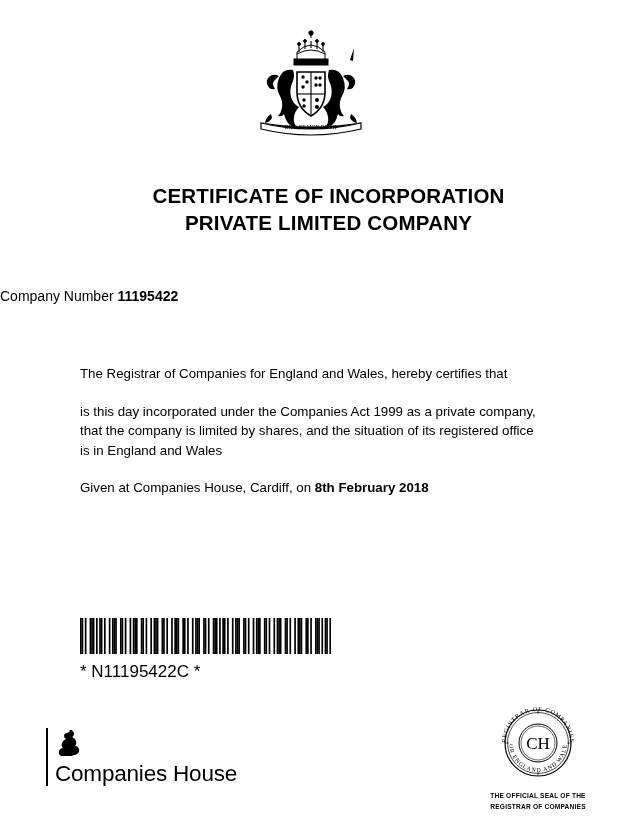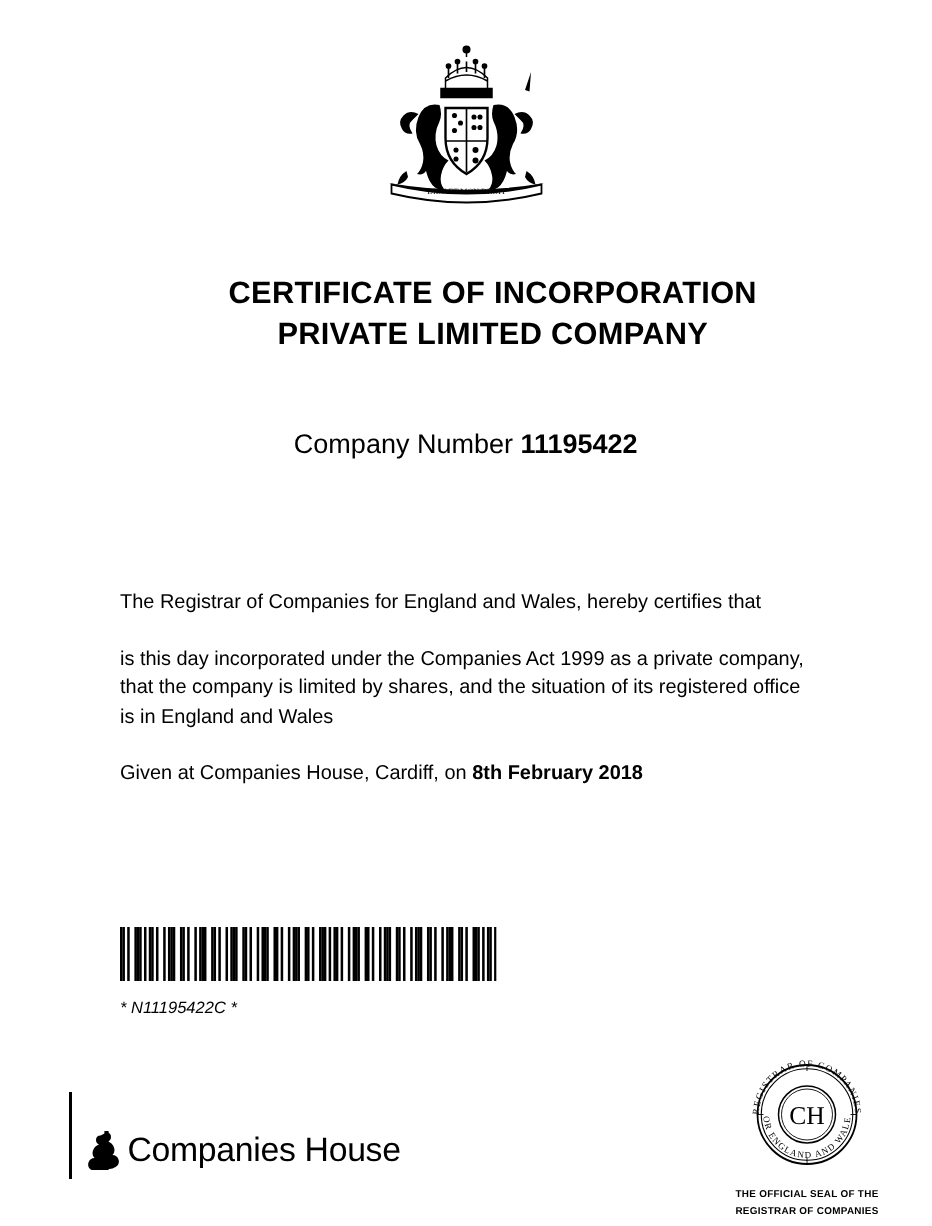--- a/index.html
+++ b/index.html
@@ -47,35 +47,33 @@
     font-weight: bold;
     letter-spacing: 0.2px;
     line-height: 27px;
   }
 
   .company-number {
     position: absolute;
     top: 286px;
     left: 0;
     right: 0;
-    text-align: center;
-    font-size: 18px;
+    font-size: 14px;
     line-height: 20px;
   }
   .company-number b { font-weight: bold; }
 
   
   .body-text {
     position: absolute;
     left: 80px;
     width: 462px;
     top: 364px;
     font-size: 13.3px;
     line-height: 19.5px;
-    margin-top: 27px;
   }
   .para { margin: 0 0 18px 0; }
   .para.company-name {
     font-weight: bold;
     letter-spacing: 0.1px;
     margin-bottom: 19px;
   }
   .para.last { margin-bottom: 0; }
   .para b { font-weight: bold; }
 
@@ -85,23 +83,22 @@
     left: 80px;
     top: 618px;
   }
   .barcode {
     height: 36px;
     width: 251px;
     display: block;
   }
   .barcode-label {
     margin-top: 10px;
-    font-size: 11px;
+    font-size: 17px;
     line-height: 16px;
-    font-style: italic;
   }
 
   
   .seal {
     position: absolute;
     left: 478px;
     top: 700px;
     width: 120px;
     text-align: center;
   }
@@ -122,21 +119,21 @@
     align-items: flex-end;
   }
   .ch-rule {
     width: 2px;
     background: #000;
     height: 58px;
     margin-right: 7px;
   }
   .ch-right {
     display: flex;
-    flex-direction: row;
+    flex-direction: column;
     justify-content: space-between;
   }
   .ch-mark { margin-bottom: 1px; margin-left: 2px; }
   .ch-name {
     font-size: 22.5px;
     line-height: 25px;
     letter-spacing: -0.2px;
   }
 </style>
 </head>

